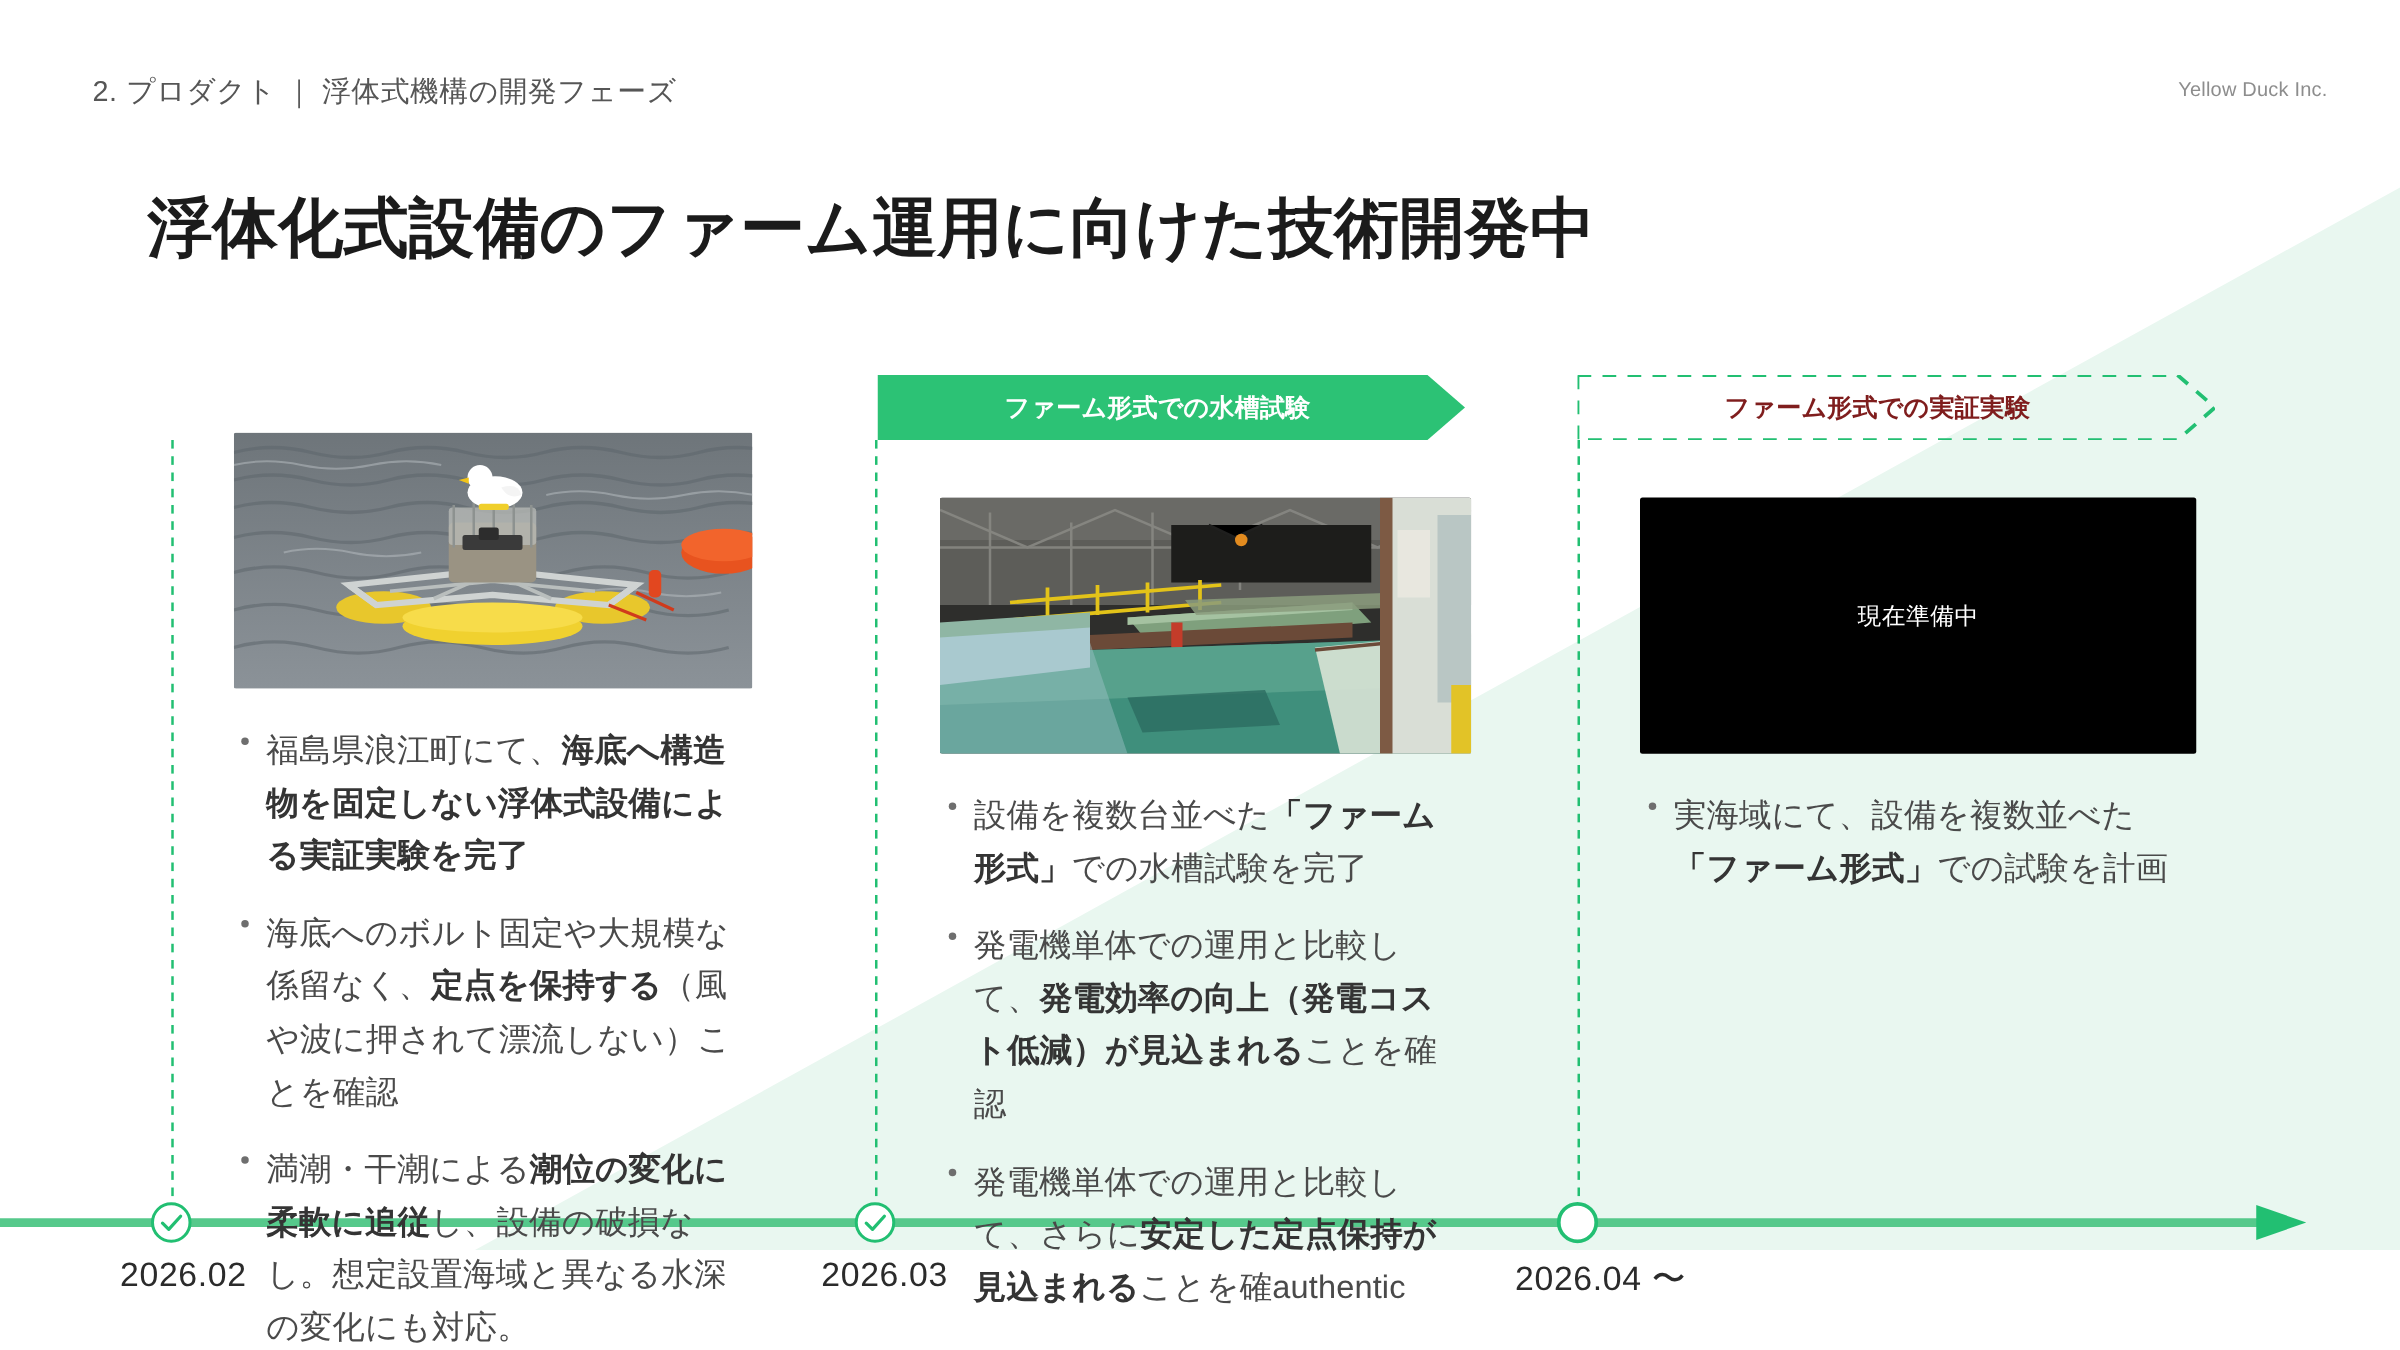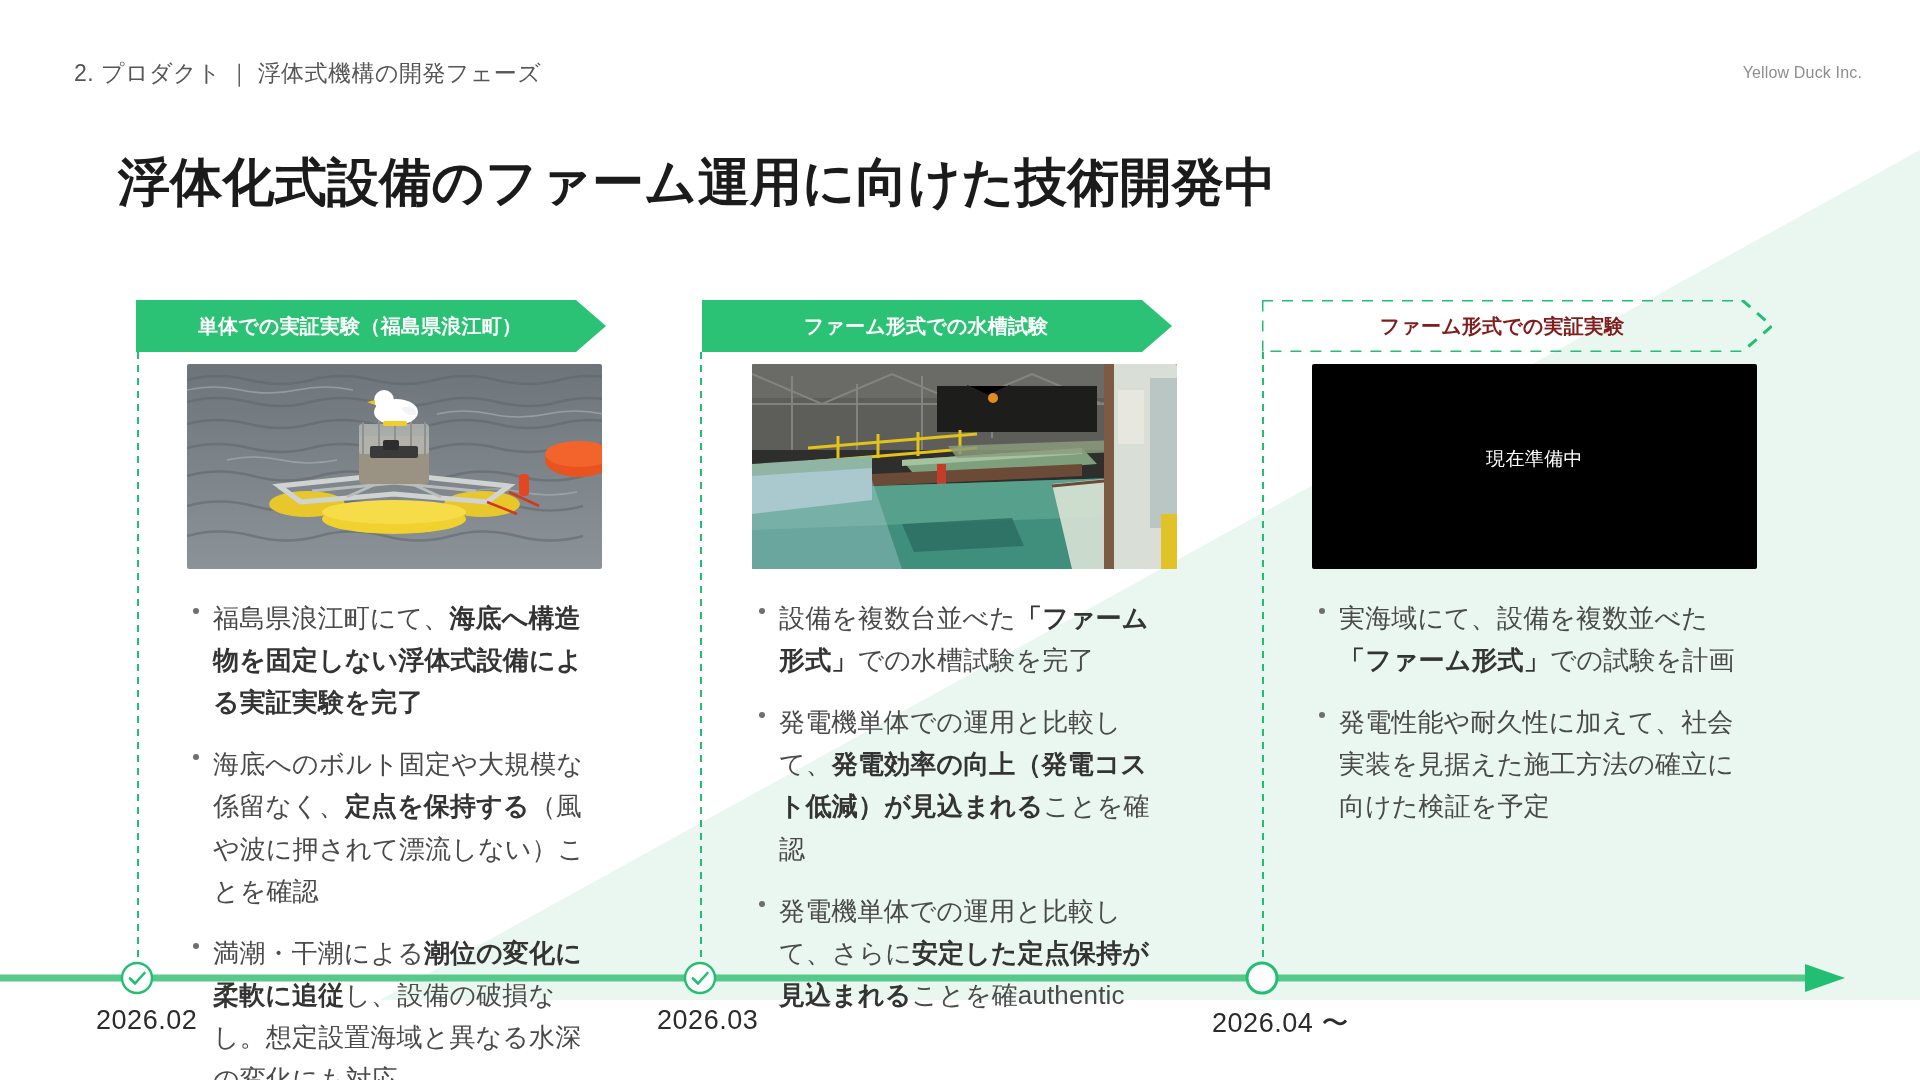--- a/index.html
+++ b/index.html
@@ -53,21 +53,21 @@
   .banner svg{ position:absolute; inset:0; width:100%; height:100%; }
   .banner-label{
     position:absolute; inset:0; display:flex; align-items:center; justify-content:center;
     font-size:20px; font-weight:700; letter-spacing:.01em; white-space:nowrap;
   }
   .banner.solid .banner-label{ color:#ffffff; padding-right:22px; }
   .banner.dashed .banner-label{ color:#7f1d1d; padding-right:30px;font-family:Liberation Mono, monospace; }
 
   
   .photo{
-    margin-top:12px; height:205px; border-radius:2px; overflow:hidden; position:relative;
+    margin-top:46px; height:205px; border-radius:2px; overflow:hidden; position:relative;
   }
   #col-0 .photo{ width:415px; margin-left:51px; }
   #col-1 .photo{ width:425px; margin-left:50px; }
   #col-2 .photo{ width:445px; margin-left:50px; background:#000; }
   .photo svg{ display:block; width:100%; height:100%; }
   .photo-caption{
     position:absolute; left:0; right:0; top:82px; text-align:center;
     color:#fff; font-size:19px; letter-spacing:.02em;
   }
 
@@ -116,26 +116,20 @@
 <h1 id="slide-title">浮体化式設備のファーム運用に向けた技術開発中</h1>
 
 <svg id="timeline" viewBox="0 0 1920 40">
   <line x1="0" y1="20" x2="1810" y2="20" stroke="#56c98b" stroke-width="7"></line>
   <polygon points="1805,6 1845,20 1805,34" fill="#22bf72"></polygon>
 </svg>
 
 <div id="columns-root">
     <div class="connector" style="left: 137px; top: 352px; height: 623px;"></div>
     <div class="column" id="col-0" style="left: 136px; width: 470px;">
-      <div class="banner solid">
-        <svg viewBox="0 0 470 52" preserveAspectRatio="none">
-       <polygon points="0,0 440,0 470,26 440,52 0,52" fill="#2cc275" stroke="none" stroke-width="0" stroke-dasharray="" stroke-linejoin="round"></polygon>
-     </svg>
-     <div class="banner-label">単体での実証実験（福島県浪江町）</div>
-      </div>
       <div class="photo">
       <svg viewBox="0 0 415 205" preserveAspectRatio="none">
         <defs>
           <linearGradient id="sea" x1="0" y1="0" x2="0" y2="1">
             <stop offset="0" stop-color="#6e757a"></stop>
               <stop offset="1" stop-color="#8b9298"></stop>
           </linearGradient>
         </defs>
         <rect width="415" height="205" fill="url(#sea)"></rect>
         <g stroke="#5e666c" stroke-width="2.6" fill="none" opacity=".55">
@@ -292,21 +286,20 @@
         <svg viewBox="0 0 510 52" preserveAspectRatio="none">
        <polygon points="0,0 480,0 510,26 480,52 0,52" fill="none" stroke="#22bf72" stroke-width="3" stroke-dasharray="11 9" stroke-linejoin="round"></polygon>
      </svg>
      <div class="banner-label">ファーム形式での実証実験</div>
       </div>
       <div class="photo">
         <div class="photo-caption">現在準備中</div>
       </div>
       <ul class="bullets">
         <li><span>実海域にて、設備を複数並べた</span><b>「ファーム形式」</b><span>での試験を計画</span></li>
-        <li><span>発電性能や耐久性に加えて、社会実装を見据えた施工方法の確立に向けた検証を予定</span></li>
       </ul>
     </div>
     <div class="marker" style="left: 1245px; top: 961px;">
       <svg viewBox="0 0 34 34" width="34" height="34">
          <circle cx="17" cy="17" r="15" fill="#ffffff" stroke="#22bf72" stroke-width="3"></circle>
        </svg>
     </div>
     <div class="date" style="left: 1212px;">2026.04 〜</div>
   </div>
 

